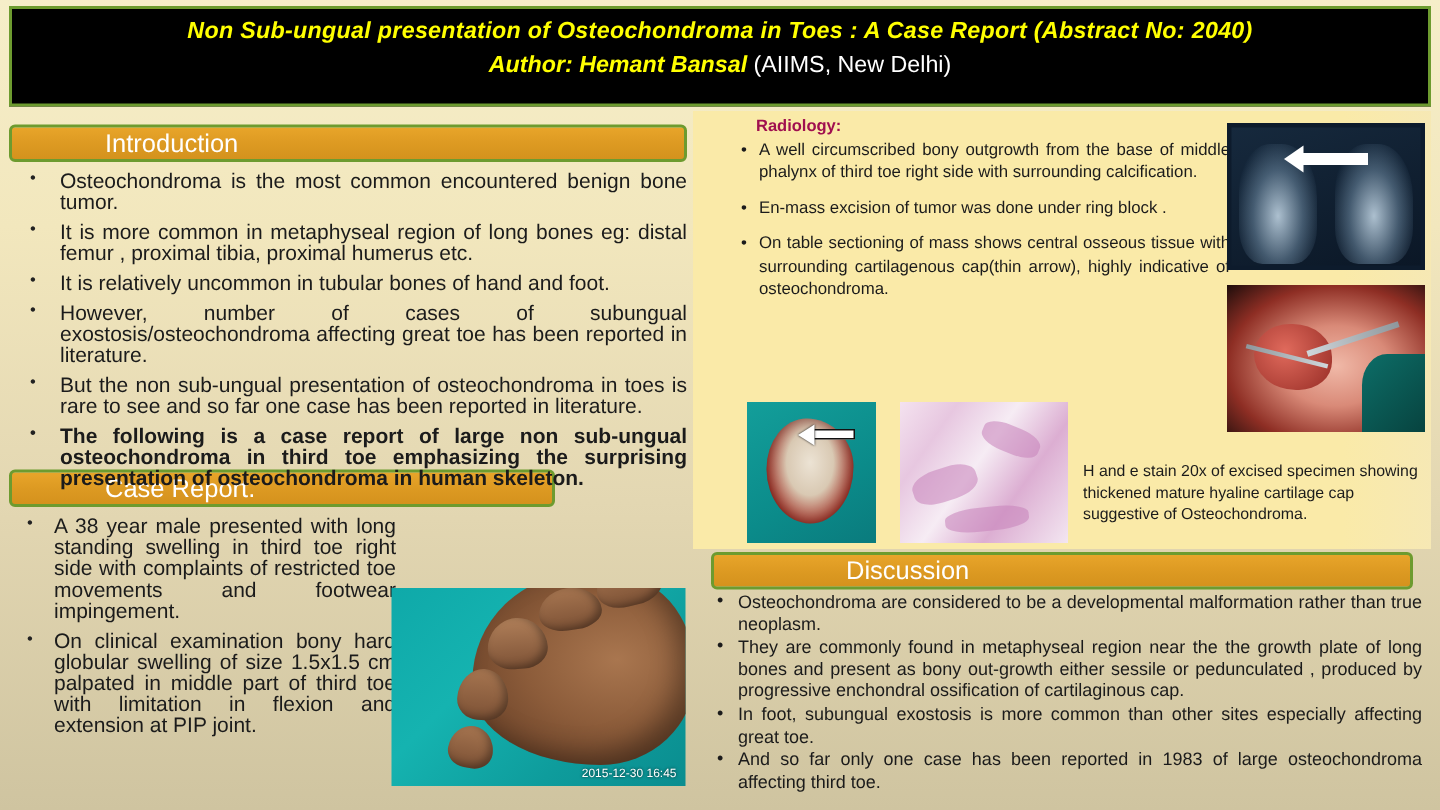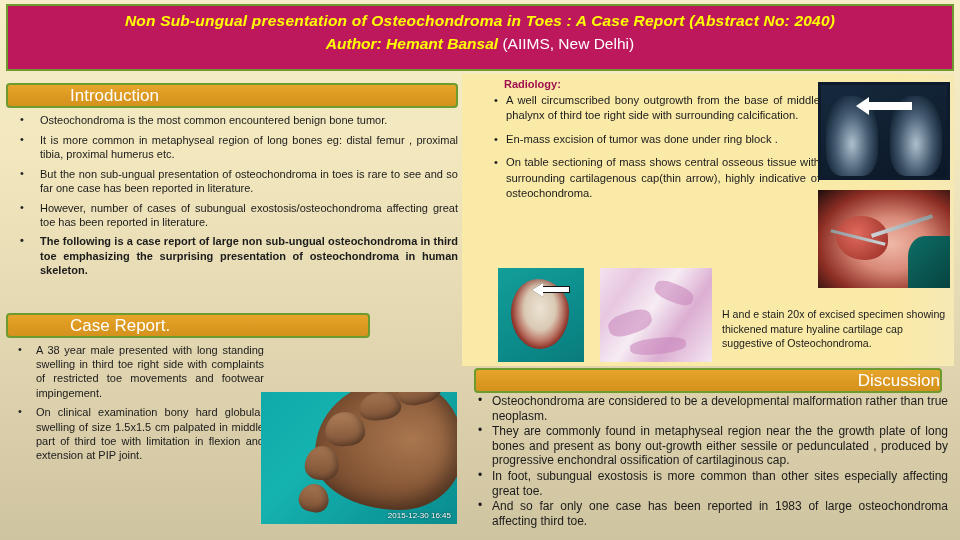--- a/index.html
+++ b/index.html
@@ -6,21 +6,21 @@
   html,body { width:960px; height:540px; overflow:hidden; }
   body{
     font-family:"Liberation Sans", sans-serif;
     background:linear-gradient(to bottom, #f6eec9 0%, #f2e7bd 28%, #e3d7b2 62%, #cfc4a0 100%);
     position:relative;
   }
 
   
   .title-band{
     position:absolute; left:6px; top:4px; width:948px; height:67px;
-    background:#be185d;
+    background:#000000;
     border:2px solid #6d9b2f;
     text-align:center;
     padding-top:5px;
   }
   .title-line1{
     color:#ffff00; font-size:15.5px; font-weight:bold; font-style:italic;
     letter-spacing:.2px; line-height:19px; white-space:nowrap;
   }
   .title-line2{
     font-size:15.5px; line-height:22px; margin-top:3px; white-space:nowrap;
@@ -33,24 +33,24 @@
     position:absolute; height:25px;
     background:linear-gradient(to bottom,#e8a52a 0%,#dd9a22 50%,#d4921d 100%);
     border:2px solid #6d9b2f; border-radius:4px;
     color:#ffffff; font-size:17px; line-height:21px;
     text-align:left;
   }
   .sec-bar span{ display:block; padding-left:62px; }
   #bar-intro{ left:6px; top:83px; width:452px; }
   #bar-case { left:6px; top:313px; width:364px; }
   #bar-disc { left:474px; top:368px; width:468px; }
-  #bar-disc span{ padding-left:88px;text-align:right; }
-
-  
-  .body-text{ position:absolute; font-size:11px; color:#1b1b1b; line-height:14.2px; }
+  #bar-disc span{ padding-left:88px; }
+
+  
+  .body-text{ position:absolute; font-size:14px; color:#1b1b1b; line-height:14.2px; }
   ul.bul{ list-style:none; }
   ul.bul li{ position:relative; padding-left:34px; margin-bottom:5.5px; text-align:justify; }
   ul.bul li:before{
     content:"\2022"; position:absolute; left:14px; top:-1px; font-size:11px; color:#222;
   }
   li.bold-item{ font-weight:bold; }
 
   #intro-text{ left:6px; top:113px; width:452px; }
   #case-text { left:6px; top:343px; width:258px; }
   #case-text li{ padding-left:30px; }
@@ -198,22 +198,23 @@
   <span>Case  Report.</span>
 </div>
 <div class="sec-bar" id="bar-disc">
   <span>Discussion</span>
 </div>
 
 <div class="body-text" id="intro-text">
   <ul class="bul">
     <li>Osteochondroma is the most common encountered  benign bone tumor.</li>
     <li>It is more common  in metaphyseal region of long bones eg: distal femur , proximal tibia, proximal humerus etc.</li>
+    <li>It is relatively uncommon in tubular bones of hand and foot.</li>
+    <li>However,  number  of  cases  of  subungual  exostosis/osteochondroma affecting great toe has  been reported in literature.</li>
     <li>But  the non sub-ungual  presentation  of osteochondroma  in toes is  rare to see and so far one case has been reported  in literature.</li>
-    <li>However,  number  of  cases  of  subungual  exostosis/osteochondroma affecting great toe has  been reported in literature.</li>
     <li class="bold-item">The following is a case report  of large non sub-ungual osteochondroma in third toe emphasizing the surprising presentation of osteochondroma  in human skeleton.</li>
   </ul>
 </div>
 
 <div class="body-text" id="case-text">
   <ul class="bul">
     <li>A 38 year male presented with long standing swelling in third toe right side with complaints of restricted toe  movements  and  footwear impingement.</li>
     <li>On clinical examination bony hard globular swelling of size 1.5x1.5 cm palpated in middle part of third toe with  limitation  in  flexion  and extension at PIP joint.</li>
   </ul>
 </div>

